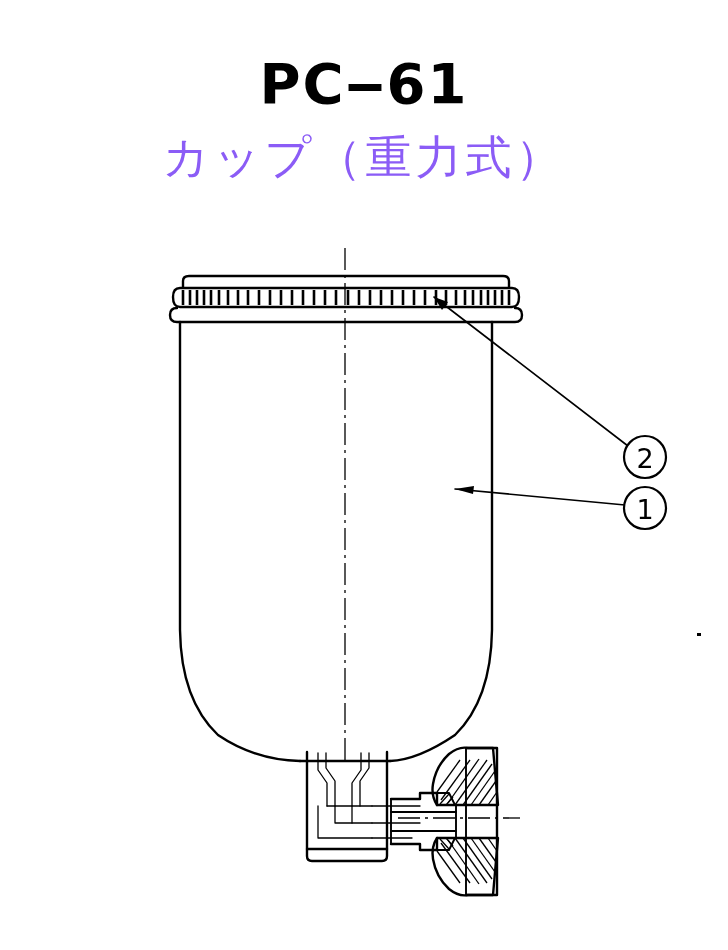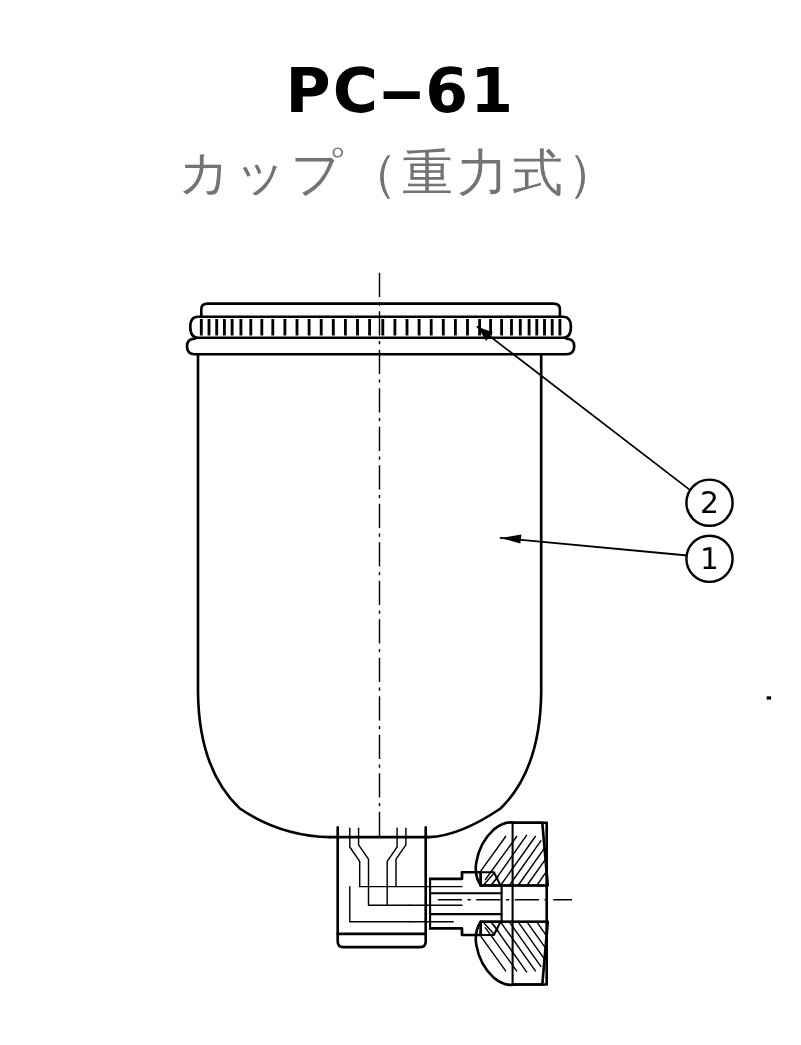--- a/index.html
+++ b/index.html
@@ -42,21 +42,21 @@
     color: #000;
   }
   .part-name {
     margin: 0;
     padding-top: 22px;
     font-family: "DejaVu Sans", sans-serif;
     font-size: 46px;
     font-weight: 400;
     letter-spacing: 4px;
     line-height: 1;
-    color: #737373;
+    color: #8b5cf6;
   }
   svg#drawing {
     position: absolute;
     left: 0;
     top: 0;
     width: 728px;
     height: 950px;
     display: block;
   }
   .ln { fill: none; stroke: #000; stroke-width: 2.4; stroke-linecap: round; stroke-linejoin: round; }

